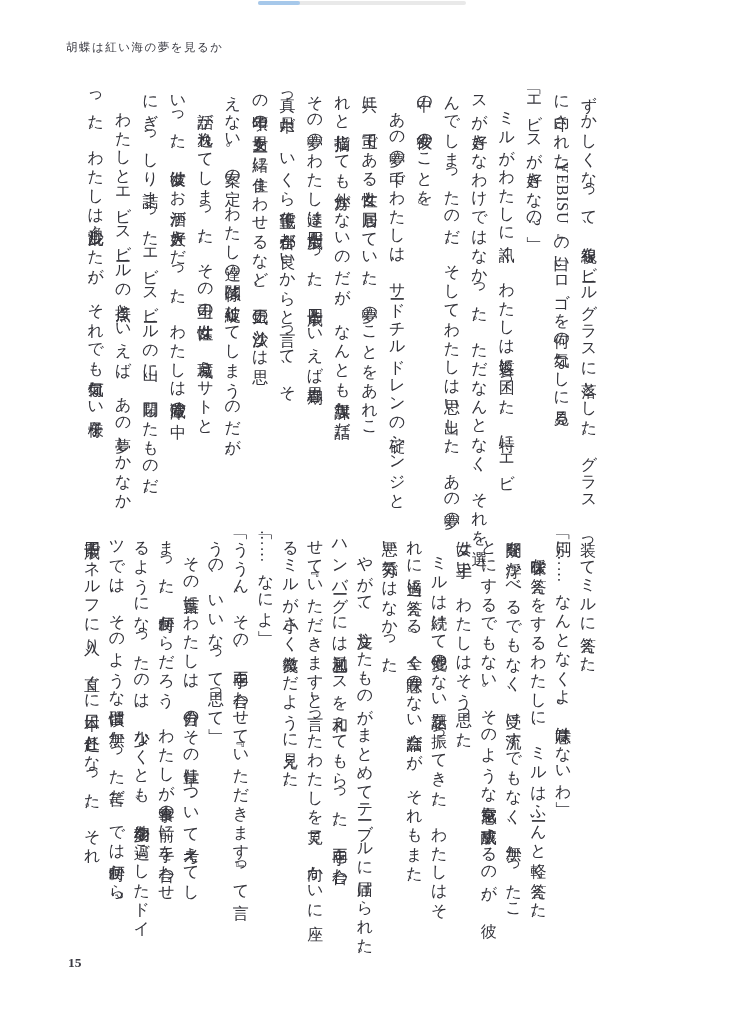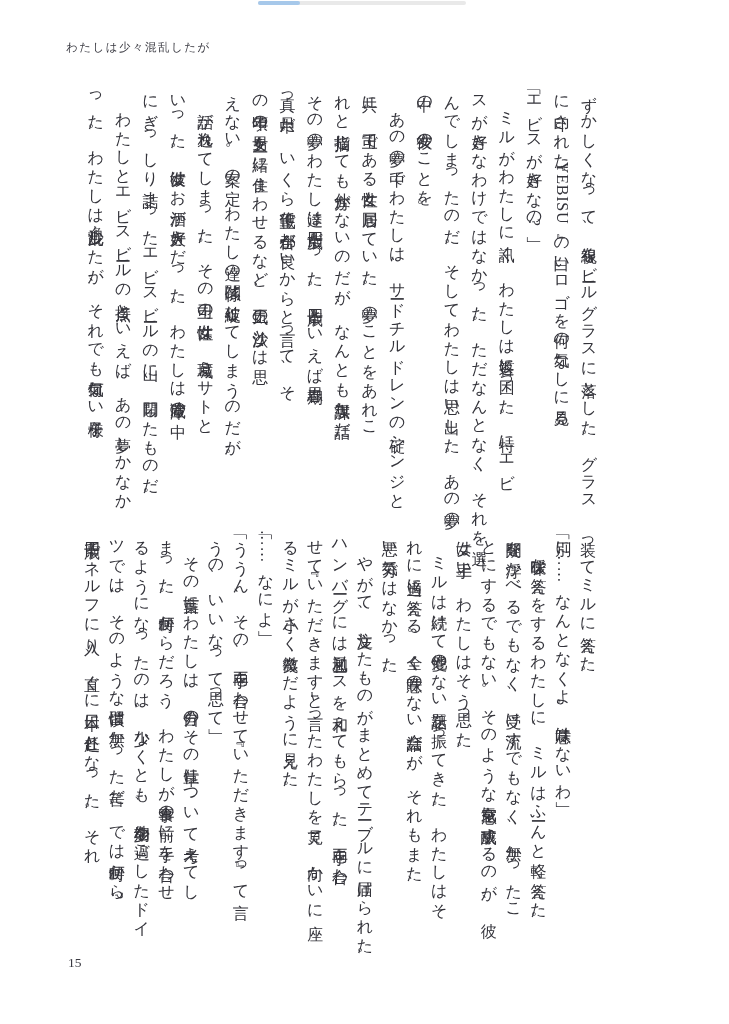--- a/index.html
+++ b/index.html
@@ -67,32 +67,33 @@
     height: 446px;
     line-height: 24.8px;
   }
   
   .page-number {
     position: absolute;
     left: 68px;
     top: 955px;
     font-size: 13.5px;
     color: #3a3a42;
+    font-weight: bold;
   }
 </style>
 </head>
 <body>
 
 <div class="page">
 
   <div class="progress" style="background: rgb(233, 233, 233);">
     <div class="progress-fill" style="background: rgb(166, 200, 234); width: 20%;"></div>
   </div>
 
-  <div class="running-title">わたしは少々混乱したが</div>
+  <div class="running-title">胡蝶は紅い海の夢を見るか</div>
 
   <div class="vblock block1"><div class="vline">ずかしくなって、視線をビールグラスに落とした。グラス</div><div class="vline">に印された『YEBISU』の白いロゴを何の気なしに見る。</div><div class="vline">「エビスが好きなの?」</div><div class="vline">　ミルがわたしに訊く。わたしは返答に困った。特にエビ</div><div class="vline">スが好きなわけではなかった。ただなんとなく、それを選</div><div class="vline">んでしまったのだ。そしてわたしは思い出した。あの夢の</div><div class="vline">中の、彼女のことを。</div><div class="vline">　あの夢の中でわたしは、サードチルドレンの碇シンジと</div><div class="vline">共に、上司である女性と同居していた。夢のことをあれこ</div><div class="vline">れと指摘しても仕方がないのだが、なんとも無謀な話だ。</div><div class="vline">その夢のわたし達は十四歳だった。十四歳といえば思春期</div><div class="vline">真っ只中だ。いくら作戦上で都合が良いからと言って、そ</div><div class="vline">の年頃の男女を一緒に住まわせるなど、正気の沙汰とは思</div><div class="vline">えない。案の定、わたし達の関係は破綻してしまうのだが。</div><div class="vline">　話が逸れてしまった。その上司の女性は、葛城ミサトと</div><div class="vline">いった。彼女はお酒が大好きだった。わたしは冷蔵庫の中</div><div class="vline">にぎっしり詰まったエビスビールの山に、閉口したものだ。</div><div class="vline">　わたしとエビスビールの接点といえば、あの夢しかなか</div><div class="vline">った。わたしは少々混乱したが、それでも何気ない様子を</div></div>
 
   <div class="vblock block2"><div class="vline">装ってミルに答えた。</div><div class="vline">「別に……なんとなくよ。意味はないわ」</div><div class="vline">　曖昧な答えをするわたしに、ミルはふーんと軽く答えた。</div><div class="vline">疑問を浮かべるでもなく、受け流すでもなく、無かったこ</div><div class="vline">とにするでもない。そのような空気感を醸成するのが、彼</div><div class="vline">女は上手い。わたしはそう思った。</div><div class="vline">　ミルは続けて他愛のない話題を振ってきた。わたしはそ</div><div class="vline">れに適当に答える。全く意味のない会話だが、それもまた、</div><div class="vline">悪い気分ではなかった。</div><div class="vline">　やがて、注文したものがまとめてテーブルに届けられた。</div><div class="vline">ハンバーグには和風ソースを和えてもらった。両手を合わ</div><div class="vline">せて『いただきます』と言ったわたしを見て、向かいに座</div><div class="vline">るミルが小さく微笑んだように見えた。</div><div class="vline">「……なによ」</div><div class="vline">「ううん、その、両手を合わせて『いただきます』って言</div><div class="vline">うの、いいなって思って」</div><div class="vline">　その言葉にわたしは、自分のその仕草について考えてし</div><div class="vline">まった。何時からだろう、わたしが食事の前に手を合わせ</div><div class="vline">るようになったのは。少なくとも、幼少期を過ごしたドイ</div><div class="vline">ツでは、そのような習慣は無かった筈だ。では何時から?</div><div class="vline">十四歳でネルフに入り、直ぐに日本に赴任となった。それ</div></div>
 
   <div class="page-number">15</div>
 
 </div>
 
 </body></html>

